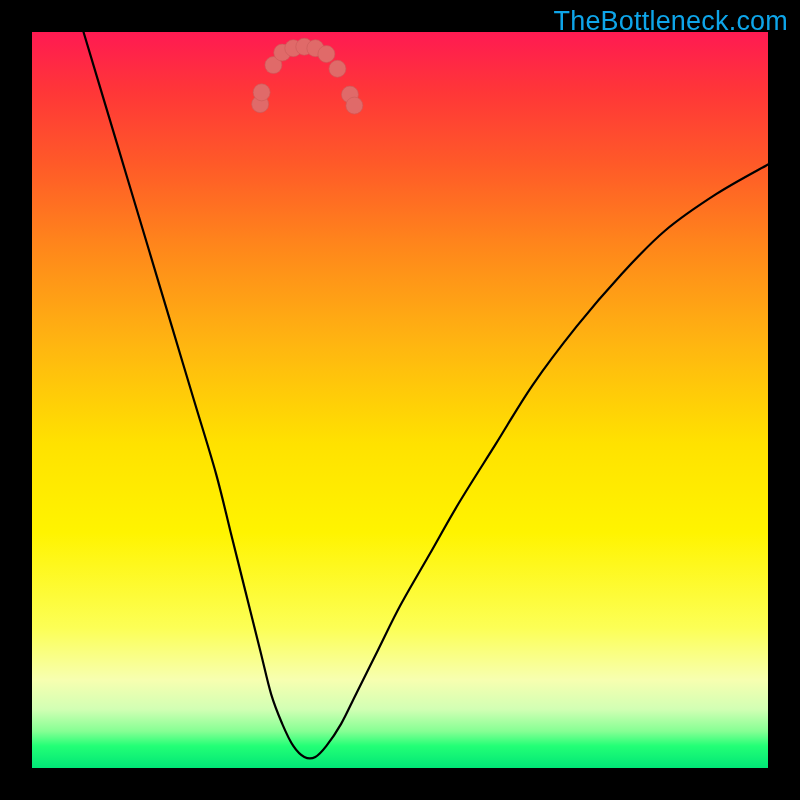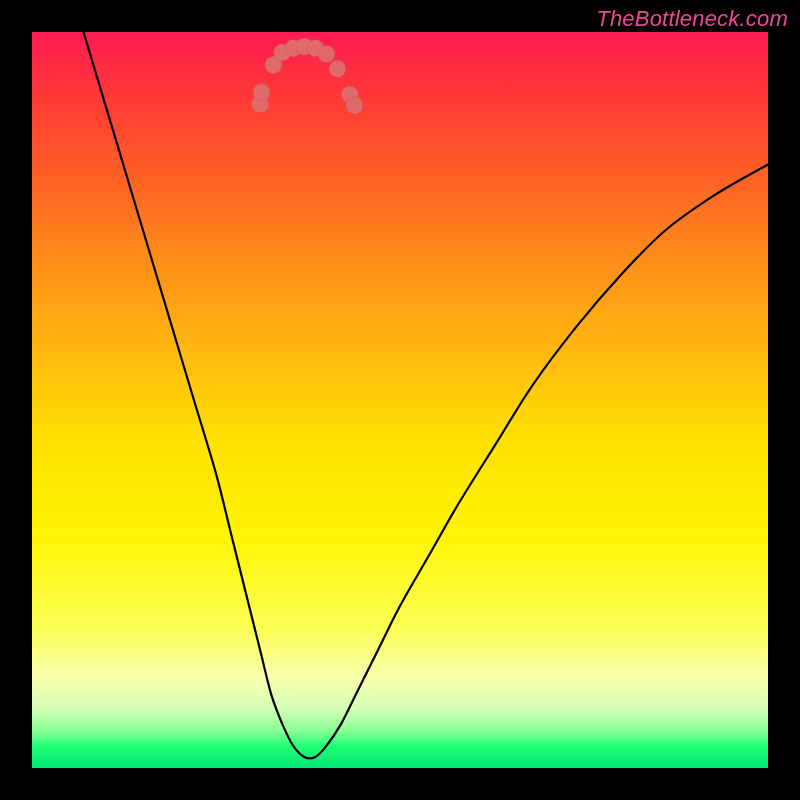--- a/index.html
+++ b/index.html
@@ -37,26 +37,25 @@
       #d2ffb4 92%,
       #86ff94 95%,
       #23ff76 97%,
       #00e676 100%
     );
   }
   .watermark {
     position: absolute;
     top: 6px;
     right: 12px;
-    color: #ec4899;
-    font-size: 22px;
+    color: #0ea5e9;
+    font-size: 27px;
     font-weight: 500;
     letter-spacing: 0.2px;
     user-select: none;
-    font-style: italic;
   }
   svg.curve-layer {
     position: absolute;
     left: 0;
     top: 0;
     width: 736px;
     height: 736px;
     overflow: visible;
   }
 </style>

